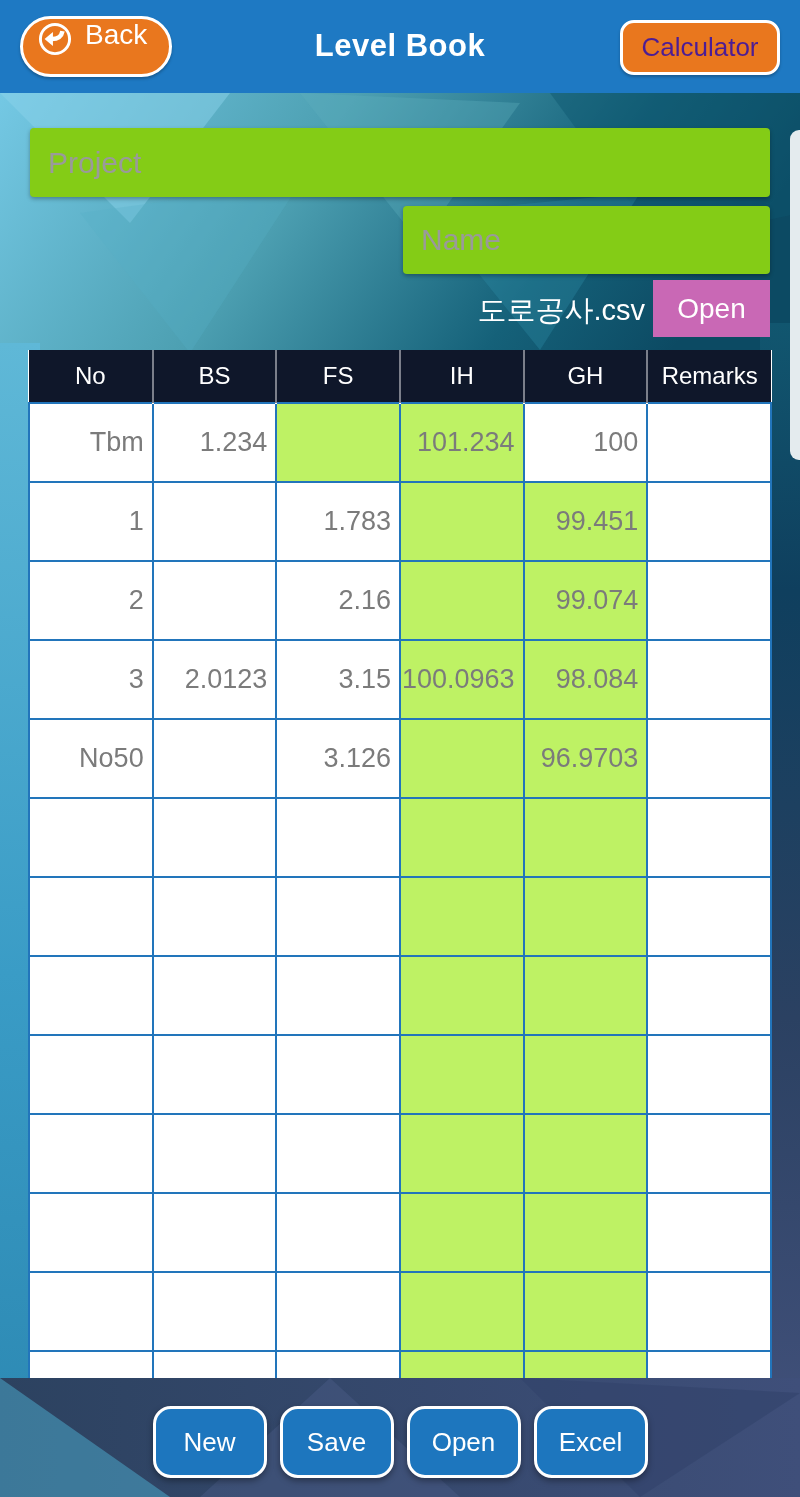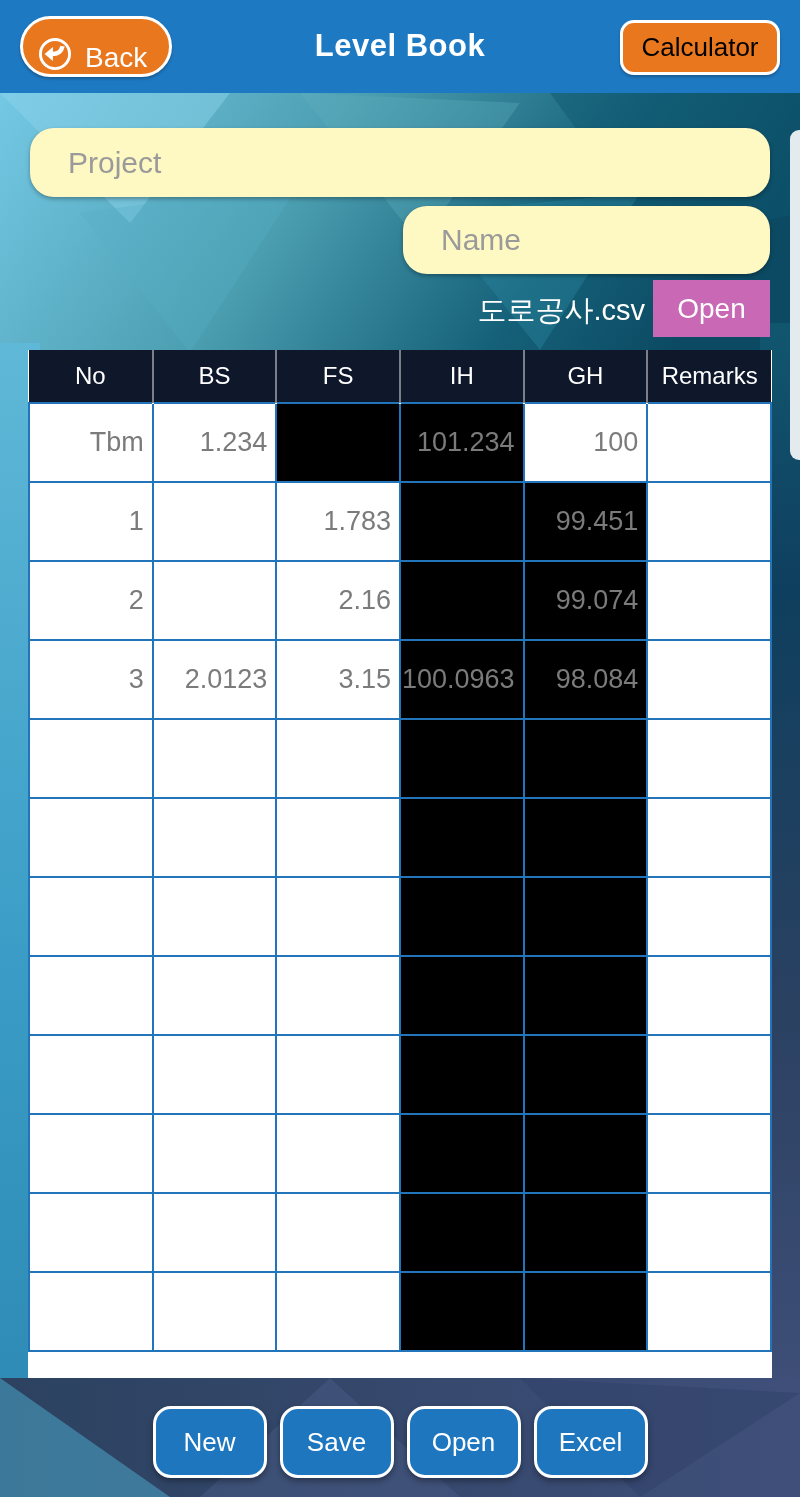--- a/index.html
+++ b/index.html
@@ -10,33 +10,33 @@
   }
   .wallpaper { position:absolute; left:0; top:93px; z-index:0; }
 
   
   .topbar { position:absolute; left:0; top:0; width:800px; height:93px; background:#1e79c3; z-index:5; }
   .page-title { position:absolute; left:0; top:28px; width:100%; text-align:center;
     color:#fff; font-size:31px; font-weight:bold; letter-spacing:.5px; }
   .back-btn {
     position:absolute; left:20px; top:16px; height:61px; border-radius:31px;
     background:#e9771e; border:3px solid #fff; color:#fff; font-size:28px;
-    display:flex; align-items:flex-end; gap:10px; padding:0 22px 0 12px; cursor:pointer;
+    display:flex; align-items:flex-start; gap:10px; padding:0 22px 0 12px; cursor:pointer;
     font-family:"Liberation Sans", sans-serif; box-shadow:0 2px 3px rgba(0,0,0,.25);
   }
   .calc-btn {
     position:absolute; right:20px; top:20px; height:55px; width:160px; border-radius:14px;
-    background:#e9771e; border:3px solid #fff; color:#000000; font-size:26px; cursor:pointer;
+    background:#e9771e; border:3px solid #fff; color:#4c1d95; font-size:26px; cursor:pointer;
     font-family:"Liberation Sans", sans-serif; box-shadow:0 2px 3px rgba(0,0,0,.25);
   }
 
   
   .text-input {
-    position:absolute; z-index:6; background:#fef9c3; border:none; border-radius:24px;
-    font-size:30px; color:#1b1b1b; padding:0 38px; outline:none;
+    position:absolute; z-index:6; background:#84cc16; border:none; border-radius:4px;
+    font-size:30px; color:#1b1b1b; padding:0 18px; outline:none;
     font-family:"Liberation Sans", sans-serif; box-shadow:0 2px 4px rgba(0,0,0,.30);
   }
   .text-input::placeholder { color:#9a9a9a; opacity:1; }
   #project-input { left:30px; top:128px; width:740px; height:69px; }
   #date-input    { left:30px; top:206px; width:367px; height:68px; }
   #name-input    { left:403px; top:206px; width:367px; height:68px; }
 
   .csv-label { position:absolute; z-index:6; left:300px; top:291px; width:345px;
     text-align:right; color:#fff; font-size:29px; }
   .open-pink-btn {
@@ -52,21 +52,21 @@
   th {
     height:53px; background:#0f172a; color:#fff; font-size:24px; font-weight:normal;
     border-left:2px solid rgba(255,255,255,.45);
   }
   th:first-child { border-left:none; }
   td {
     height:79px; border:2px solid #2275bb; background:#fff;
     color:#7b7b7b; font-size:27px; text-align:right; padding-right:8px;
     overflow:hidden; white-space:nowrap;
   }
-  td.hl { background:#000000; }
+  td.hl { background:#bef264; }
 
   
   .footer-row { position:absolute; z-index:6; left:0; top:1406px; width:800px;
     display:flex; justify-content:center; gap:13px; }
   .footer-btn {
     width:114px; height:72px; background:#1d76be; border:3px solid #fff; border-radius:18px;
     color:#fff; font-size:26px; cursor:pointer; font-family:"Liberation Sans", sans-serif;
     box-shadow:0 3px 6px rgba(0,0,0,.35);
   }
 
@@ -177,20 +177,28 @@
           </tr>
           <tr>
             <td>3</td>
             <td>2.0123</td>
             <td>3.15</td>
             <td class="hl">100.0963</td>
             <td class="hl">98.084</td>
             <td></td>
           </tr>
           <tr>
+            <td>No50</td>
+            <td></td>
+            <td>3.126</td>
+            <td class="hl"></td>
+            <td class="hl">96.9703</td>
+            <td></td>
+          </tr>
+          <tr>
             <td></td>
             <td></td>
             <td></td>
             <td class="hl"></td>
             <td class="hl"></td>
             <td></td>
           </tr>
           <tr>
             <td></td>
             <td></td>

